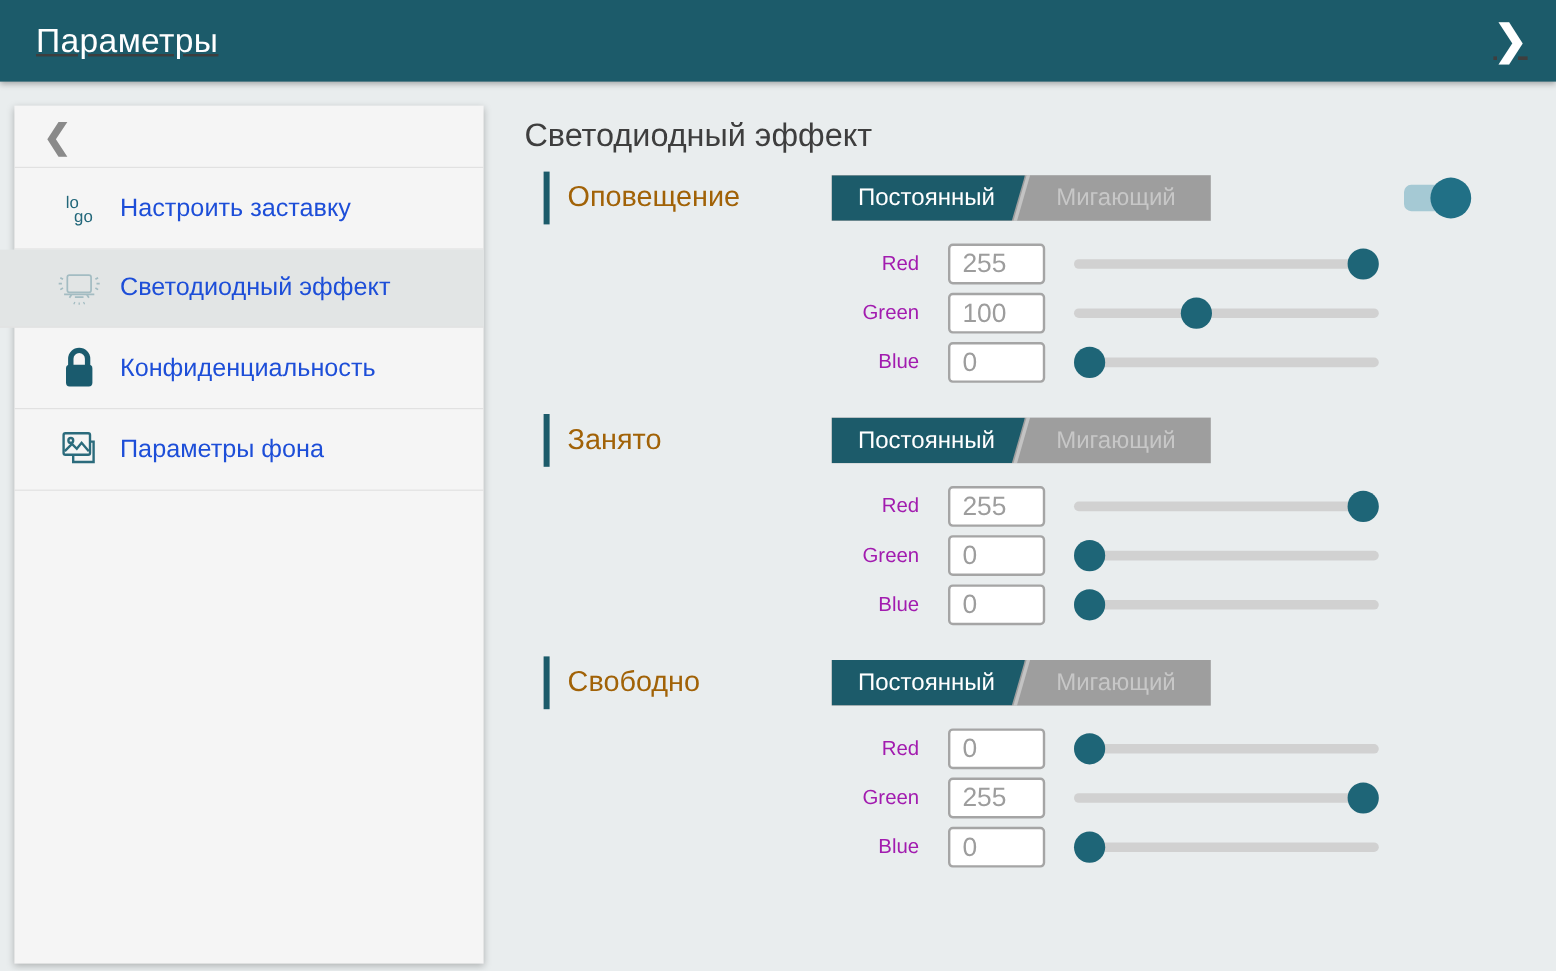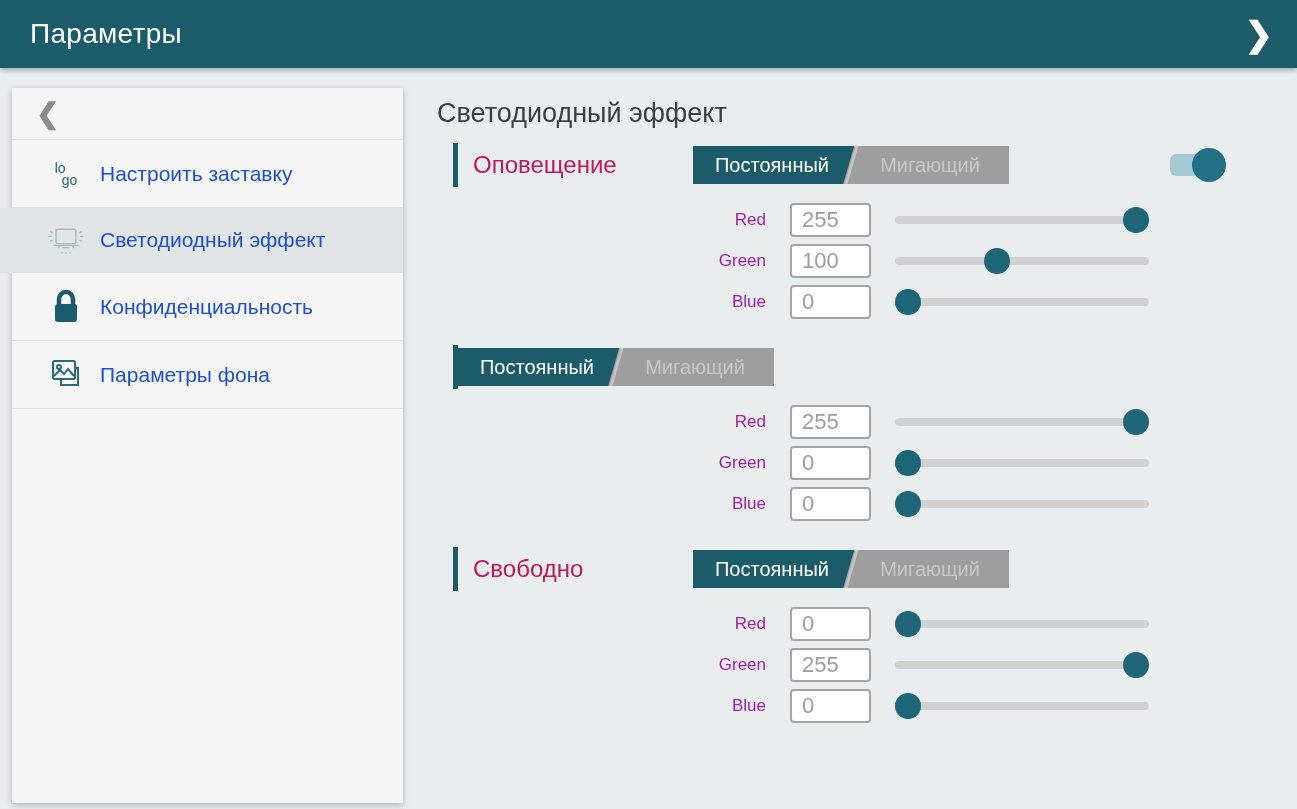--- a/index.html
+++ b/index.html
@@ -14,21 +14,21 @@
     --accent-light:#217086;
     --page-bg:#e9edee;
     --card-bg:#f5f5f5;
   }
   
   .app-header{
     height:68px; background:var(--accent);
     display:flex; align-items:center;
     padding:0 24px 0 30px;
     box-shadow:0 2px 5px rgba(0,0,0,.3);
-    position:relative; z-index:5;
+    position:relative; z-index:5;text-decoration:underline;
   }
   .app-title{ color:#fff; font-size:28px; font-weight:400; letter-spacing:.3px; }
   .fwd{ margin-left:auto; color:#fff; font-size:34px; font-weight:bold; cursor:pointer; line-height:1;}
   
   .layout{ display:flex; height:741px; }
   
   .sidebar{
     width:391px; margin:20px 0 6px 12px;
     background:var(--card-bg);
     box-shadow:0 2px 6px rgba(0,0,0,.25);
@@ -62,21 +62,21 @@
   .icon-logo{ font-size:14px; font-weight:normal; color:#22677a; line-height:12px; text-align:left;}
   .icon-logo .l2{ padding-left:7px; }
   .icon-aa{ font-size:23px; font-weight:bold; color:#1a5b6e; }
   
   .main{ flex:1; padding:30px 0 0 34px; }
   .main-title{ font-size:27px; font-weight:400; color:#3e3e3e; margin-bottom:12px; }
   .led-section{ margin-top:0; }
   .led-section + .led-section{ margin-top:24px; }
   .sec-head{ display:flex; align-items:center; height:48px; }
   .sec-bar{ width:5px; height:44px; background:var(--accent); margin-left:16px; }
-  .sec-label{ font-size:24px; color:#be185d; margin-left:15px; width:220px; }
+  .sec-label{ font-size:24px; color:#a16207; margin-left:15px; width:220px; }
   
   .segmented{
     position:relative; width:316px; height:38px;
     background:#9e9e9e; display:flex; flex-shrink:0;
   }
   .seg-active-bg{
     position:absolute; left:0; top:0; bottom:0; width:51%;
     background:var(--accent);
     clip-path:polygon(0 0, 100% 0, calc(100% - 11px) 100%, 0 100%);
     z-index:1;
@@ -238,20 +238,21 @@
       <div class="slider-track"></div>
       <div class="slider-thumb" style="left: 0px;"></div>
     </div>
   </div>
 </div>
   </section>
 
   <section class="led-section">
     <div class="sec-head">
       <span class="sec-bar"></span>
+      <span class="sec-label">Занято</span>
       <div class="segmented">
         <div class="seg-active-bg"></div>
         <div class="seg-slash"></div>
         <div class="seg">
           <span class="seg-on">Постоянный</span>
         </div>
         <div class="seg">
           <span class="seg-off">Мигающий</span>
         </div>
       </div>

